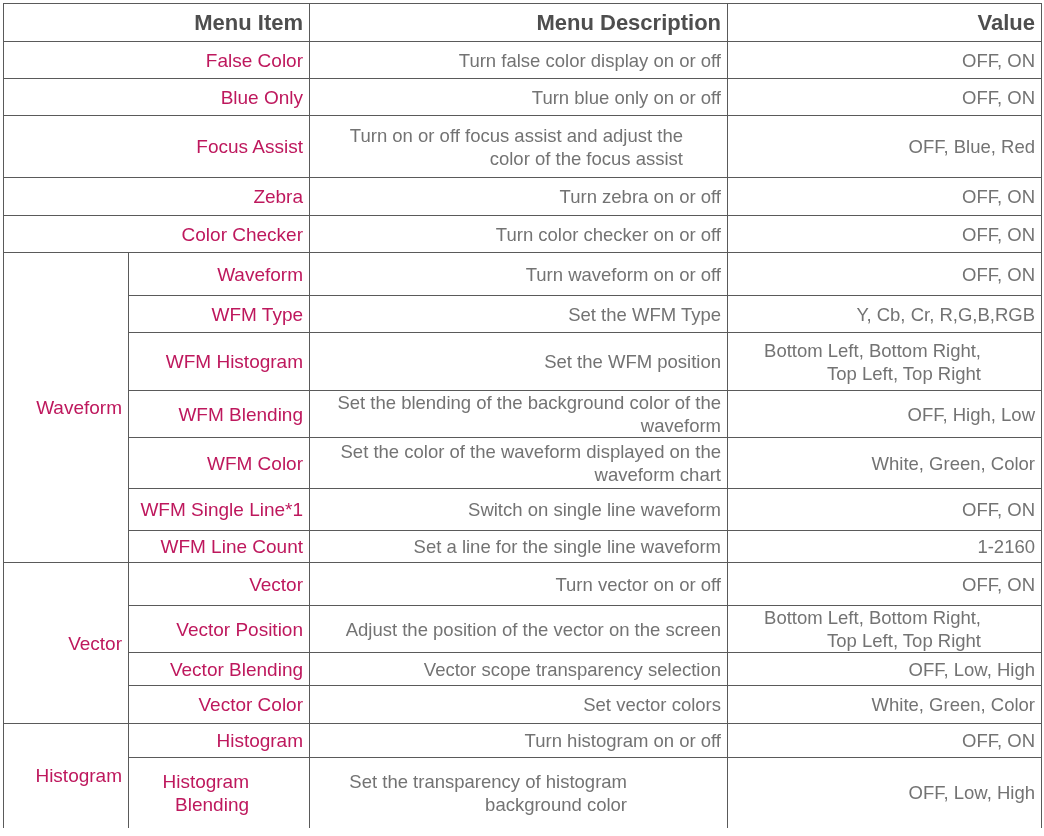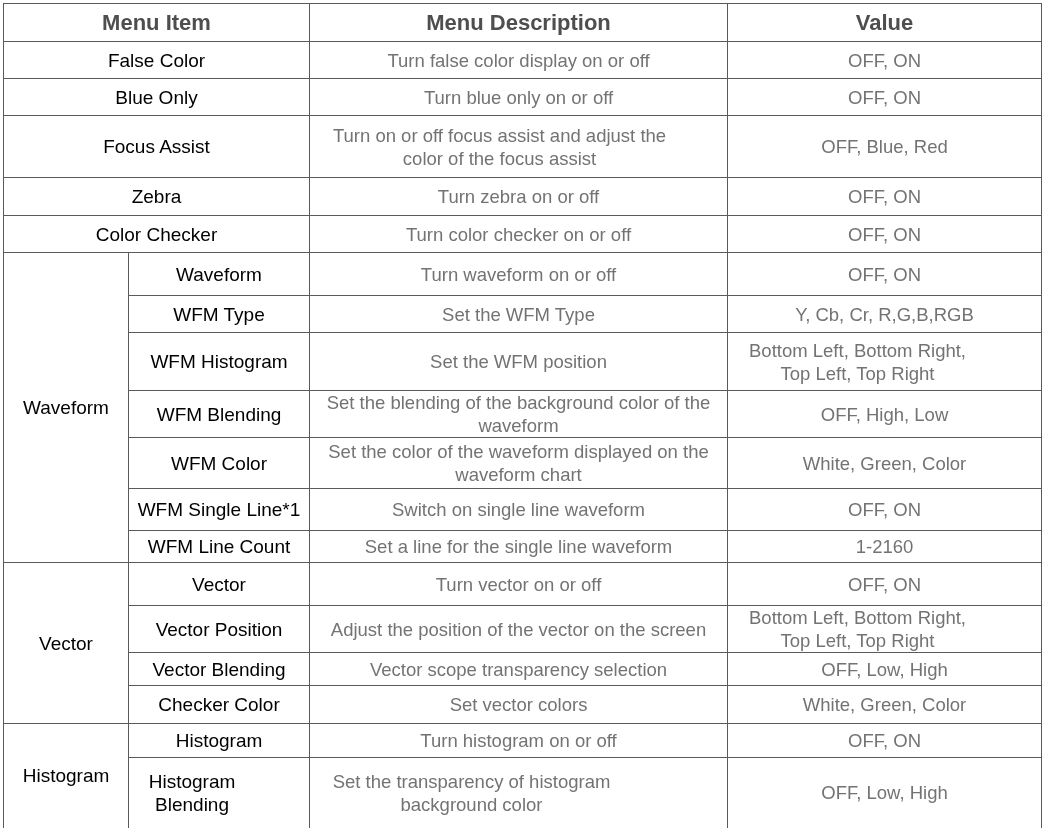--- a/index.html
+++ b/index.html
@@ -1,23 +1,23 @@
 <!DOCTYPE html>
 <html><head>
 <meta charset="utf-8">
 <style>
   html, body { margin:0; padding:0; background:#ffffff; }
   body { width:1044px; height:836px; overflow:hidden; position:relative;
          font-family:"Liberation Sans", "DejaVu Sans", sans-serif; color:#555555; }
   table { position:absolute; left:3px; top:3px; border-collapse:collapse; table-layout:fixed;
           width:1038px; }
-  td, th { border:1.5px solid #5a5a5a; padding:0 6px; vertical-align:middle; text-align:center;
+  td, th { border:1.5px solid #5a5a5a; padding:0 6px; vertical-align:middle; text-align:right;
            font-size:18.5px; line-height:23px; }
   th { font-weight:bold; font-size:22px; color:#4e4e4e; height:36px; }
-  td.item { color:#000000; font-size:19px; }
+  td.item { color:#be185d; font-size:19px; }
   td.desc, td.val { font-weight:normal; color:#737373; }
   tr.last td { border-bottom:none; }
 </style>
 </head>
 <body>
 
 <table>
   <colgroup>
     <col style="width:125px">
     <col style="width:181px">
@@ -106,21 +106,21 @@
       <td class="item">Vector Position</td>
       <td class="desc">Adjust the position of the vector on the screen</td>
       <td class="val" style="padding-right:60px">Bottom Left, Bottom Right, Top Left, Top Right</td>
     </tr>
     <tr style="height:33px">
       <td class="item">Vector Blending</td>
       <td class="desc">Vector scope transparency selection</td>
       <td class="val">OFF, Low, High</td>
     </tr>
     <tr style="height:38px">
-      <td class="item">Checker Color</td>
+      <td class="item">Vector Color</td>
       <td class="desc">Set vector colors</td>
       <td class="val">White, Green, Color</td>
     </tr>
 
     <tr style="height:34px">
       <td rowspan="2" class="item" style="border-bottom:none">Histogram</td>
       <td class="item">Histogram</td>
       <td class="desc">Turn histogram on or off</td>
       <td class="val">OFF, ON</td>
     </tr>

